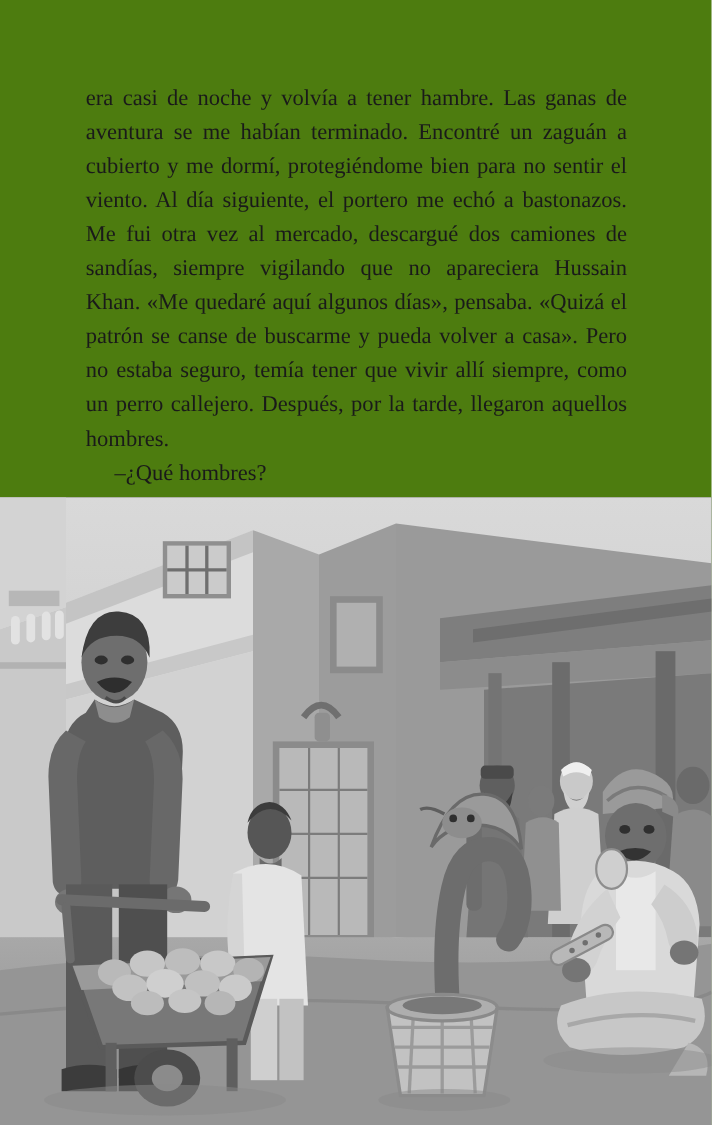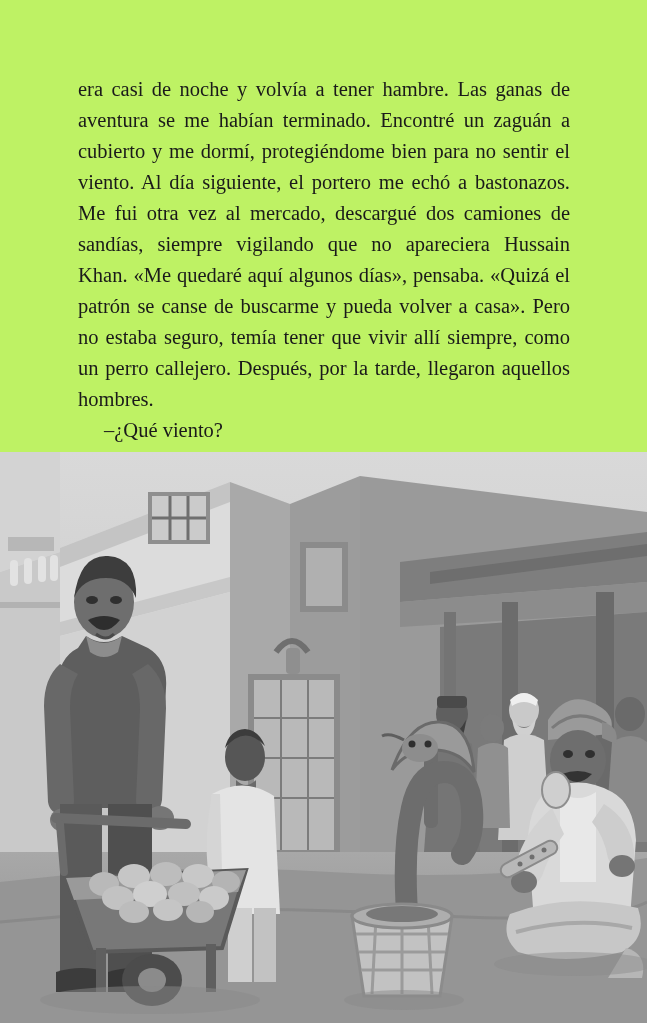--- a/index.html
+++ b/index.html
@@ -10,21 +10,21 @@
   body {
     width: 647px;
     height: 1023px;
     overflow: hidden;
     font-family: "Liberation Serif", serif;
   }
   .page {
     position: relative;
     width: 647px;
     height: 1023px;
-    background: #bef264;
+    background: #4d7c0f;
   }
   .text-block {
     position: absolute;
     left: 78px;
     top: 74px;
     width: 492px;
     font-family: "Liberation Serif", serif;
     font-size: 20.5px;
     line-height: 31px;
     color: #1a1a1a;
@@ -51,21 +51,21 @@
     display: block;
   }
 </style>
 </head>
 <body>
 
 <div class="page">
 
   <div class="text-block">
     <p>era casi de noche y volvía a tener hambre. Las ganas de aventura se me habían terminado. Encontré un zaguán a cubierto y me dormí, protegiéndome bien para no sentir el viento. Al día siguiente, el portero me echó a bastonazos. Me fui otra vez al mercado, descargué dos camiones de sandías, siempre vigilando que no apareciera Hussain Khan. «Me quedaré aquí algunos días», pensaba. «Quizá el patrón se canse de buscarme y pueda volver a casa». Pero no estaba seguro, temía tener que vivir allí siempre, como un perro callejero. Después, por la tarde, llegaron aquellos hombres.</p>
-    <p class="dialog">–¿Qué viento?</p>
+    <p class="dialog">–¿Qué hombres?</p>
   </div>
 
   <div class="illustration">
     <svg width="647" height="571" viewBox="0 0 647 571" xmlns="http://www.w3.org/2000/svg">
       <defs>
         <linearGradient id="skyGrad" x1="0" y1="0" x2="0" y2="1">
           <stop offset="0%" stop-color="#d9d9d9"></stop>
           <stop offset="100%" stop-color="#bdbdbd"></stop>
         </linearGradient>
         <linearGradient id="groundGrad" x1="0" y1="0" x2="0" y2="1">

